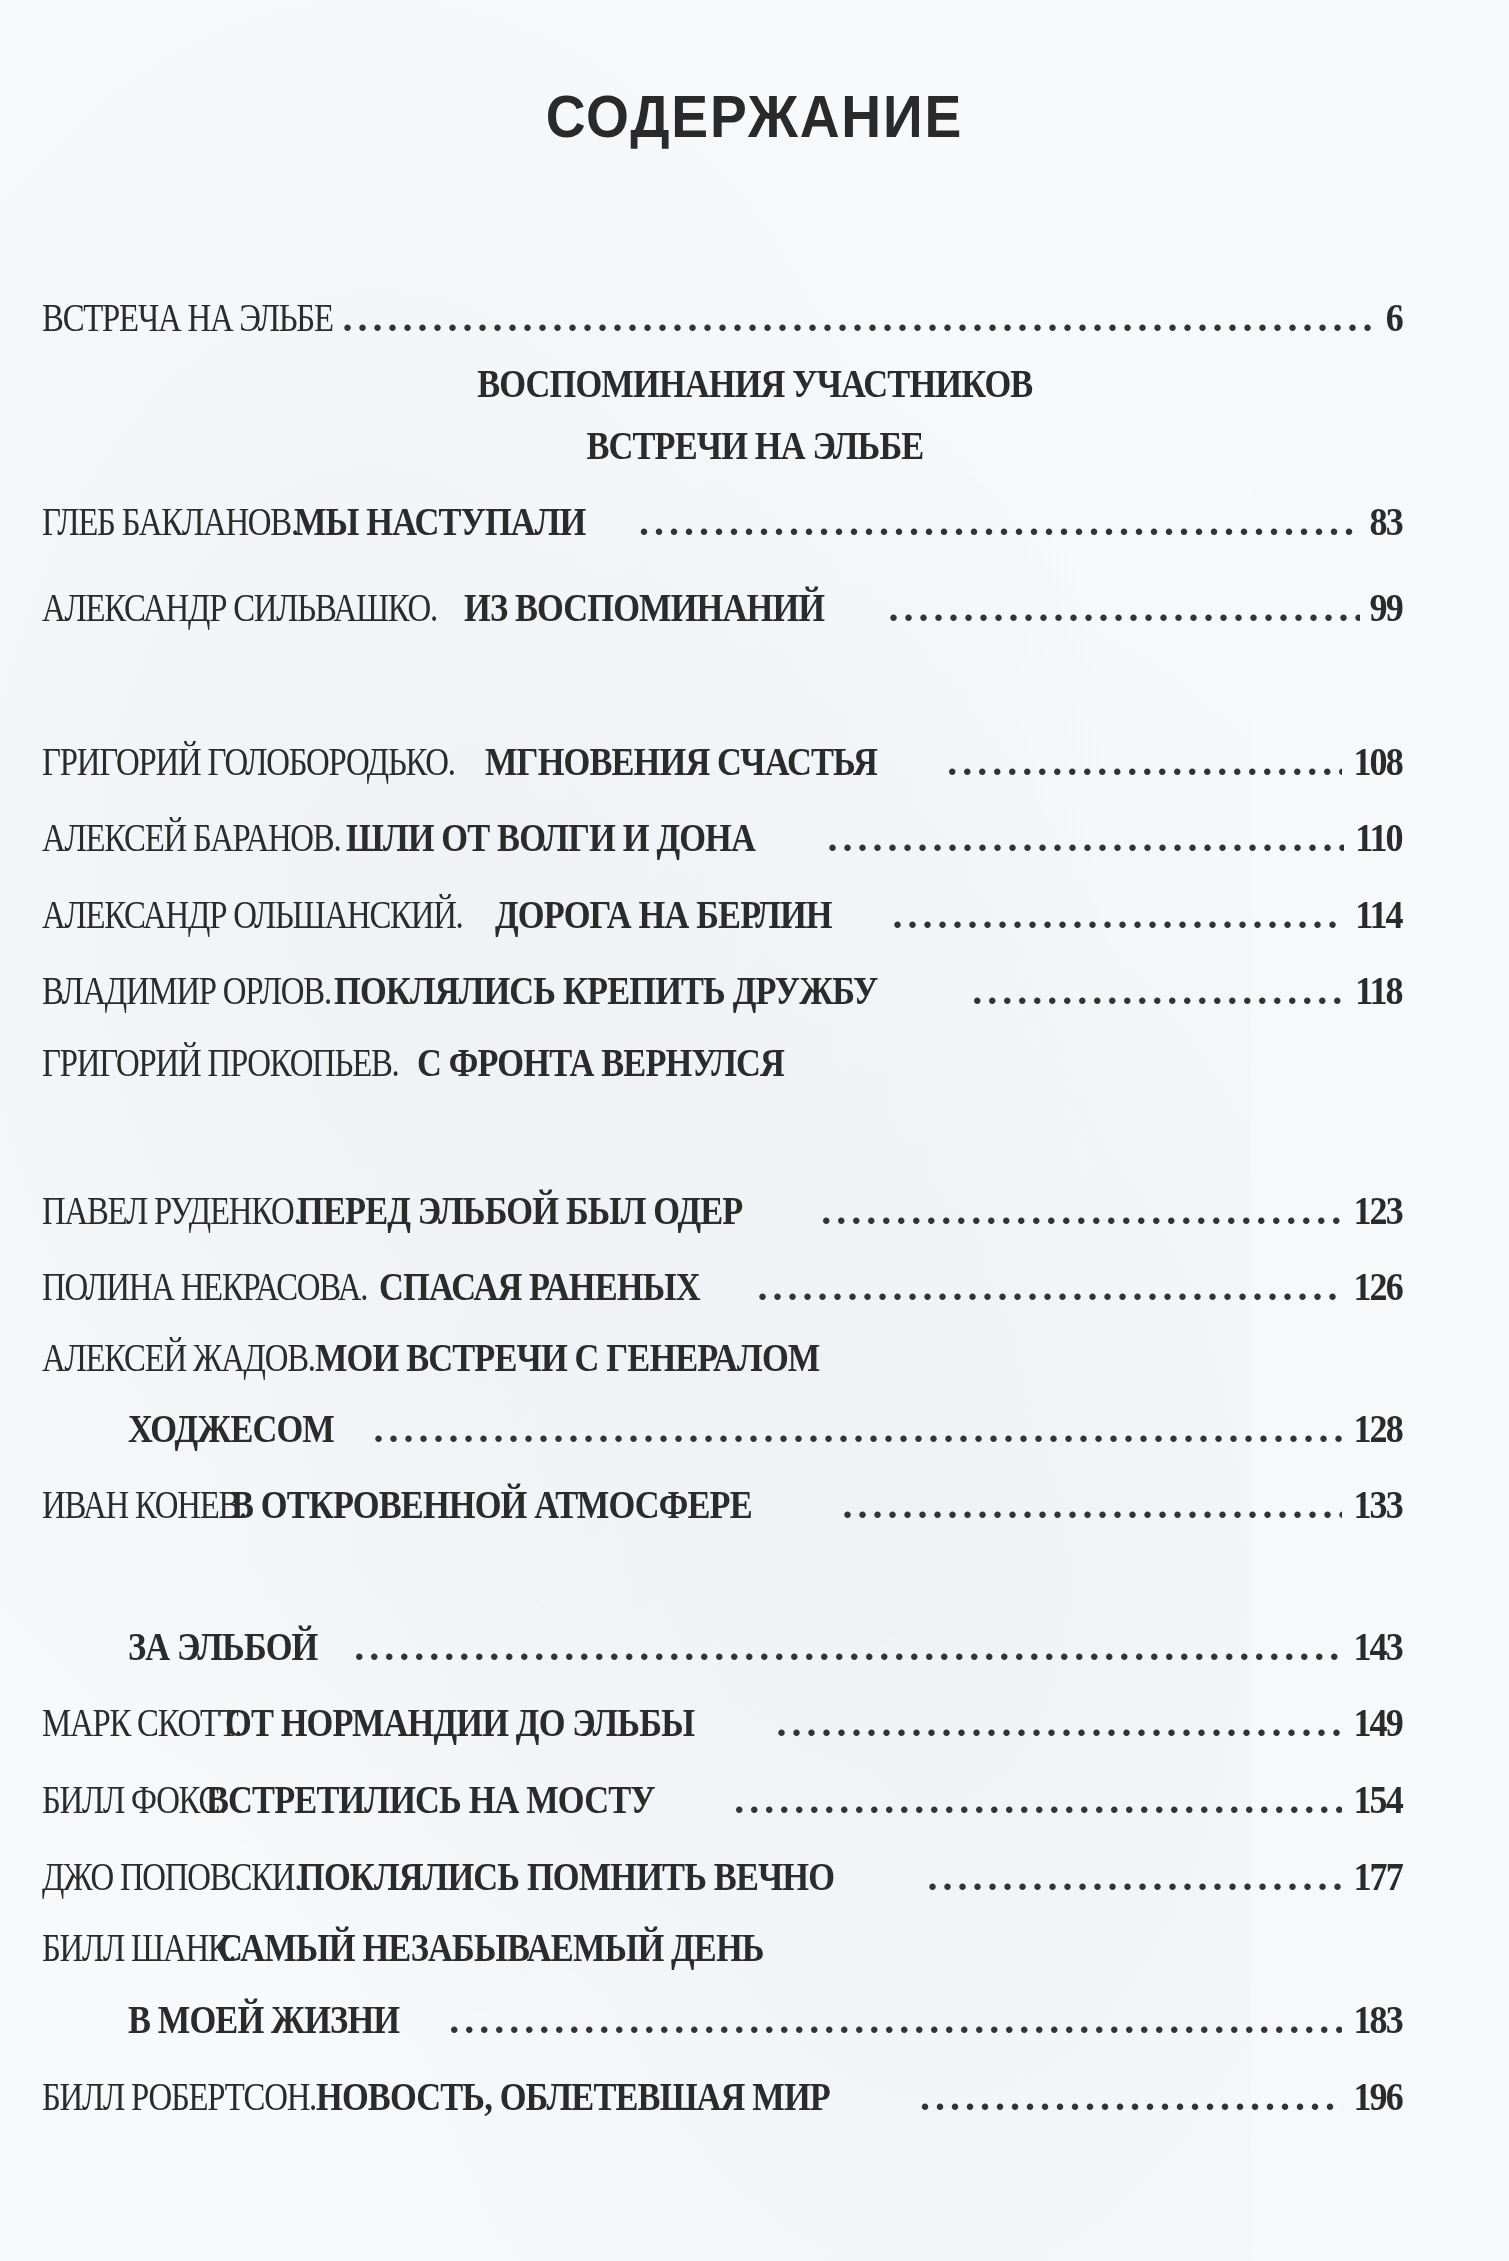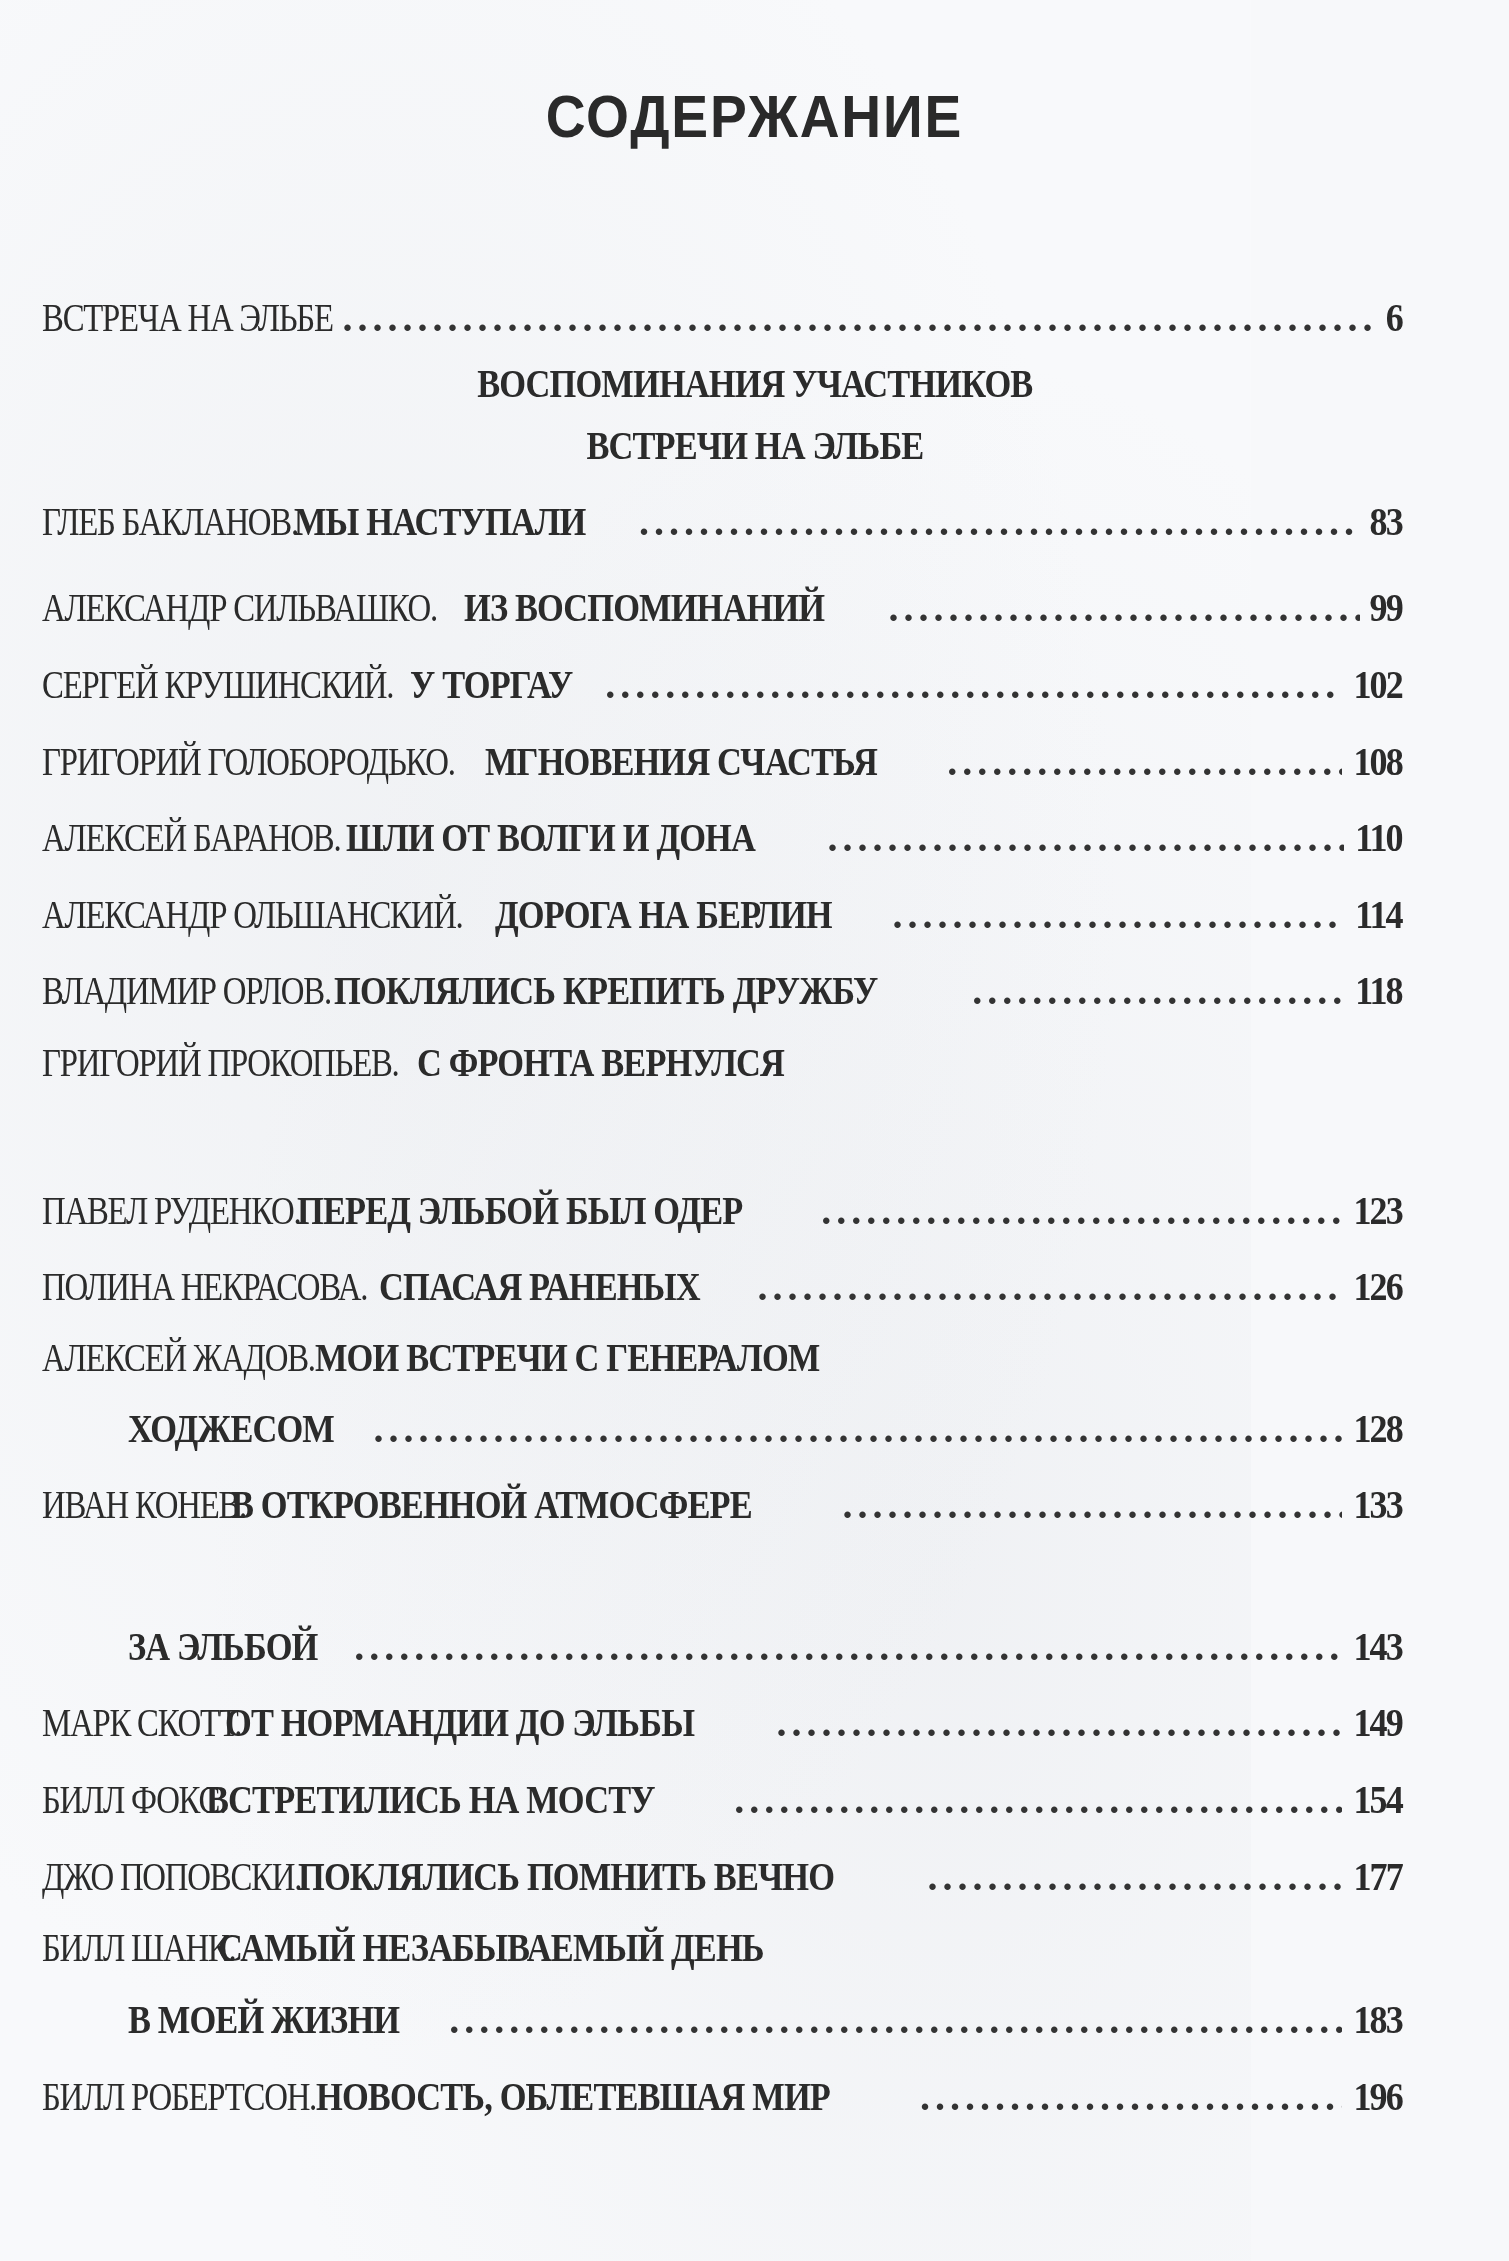--- a/index.html
+++ b/index.html
@@ -131,26 +131,20 @@
     <span class="page-num">83</span>
   </div>
 
   <div class="toc-line" style="top:582px">
     <span class="author">АЛЕКСАНДР СИЛЬВАШКО.</span>
     <span class="work">ИЗ ВОСПОМИНАНИЙ</span>
     <span class="leader"></span>
     <span class="page-num">99</span>
   </div>
 
-  <div class="toc-line" style="top:659px">
-    <span class="author">СЕРГЕЙ КРУШИНСКИЙ.</span>
-    <span class="work">У ТОРГАУ</span>
-    <span class="leader"></span>
-    <span class="page-num">102</span>
-  </div>
 
   <div class="toc-line" style="top:736px">
     <span class="author">ГРИГОРИЙ ГОЛОБОРОДЬКО.</span>
     <span class="work">МГНОВЕНИЯ СЧАСТЬЯ</span>
     <span class="leader"></span>
     <span class="page-num">108</span>
   </div>
 
   <div class="toc-line" style="top:812px">
     <span class="author">АЛЕКСЕЙ БАРАНОВ.</span>

